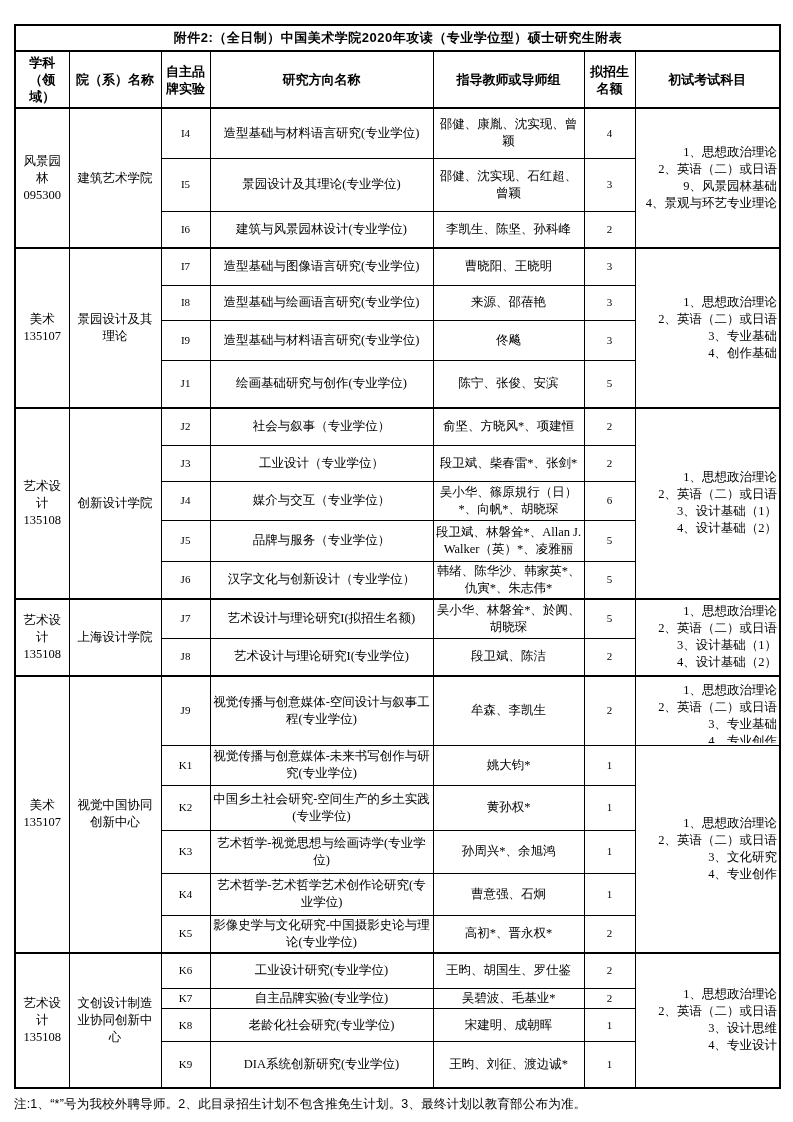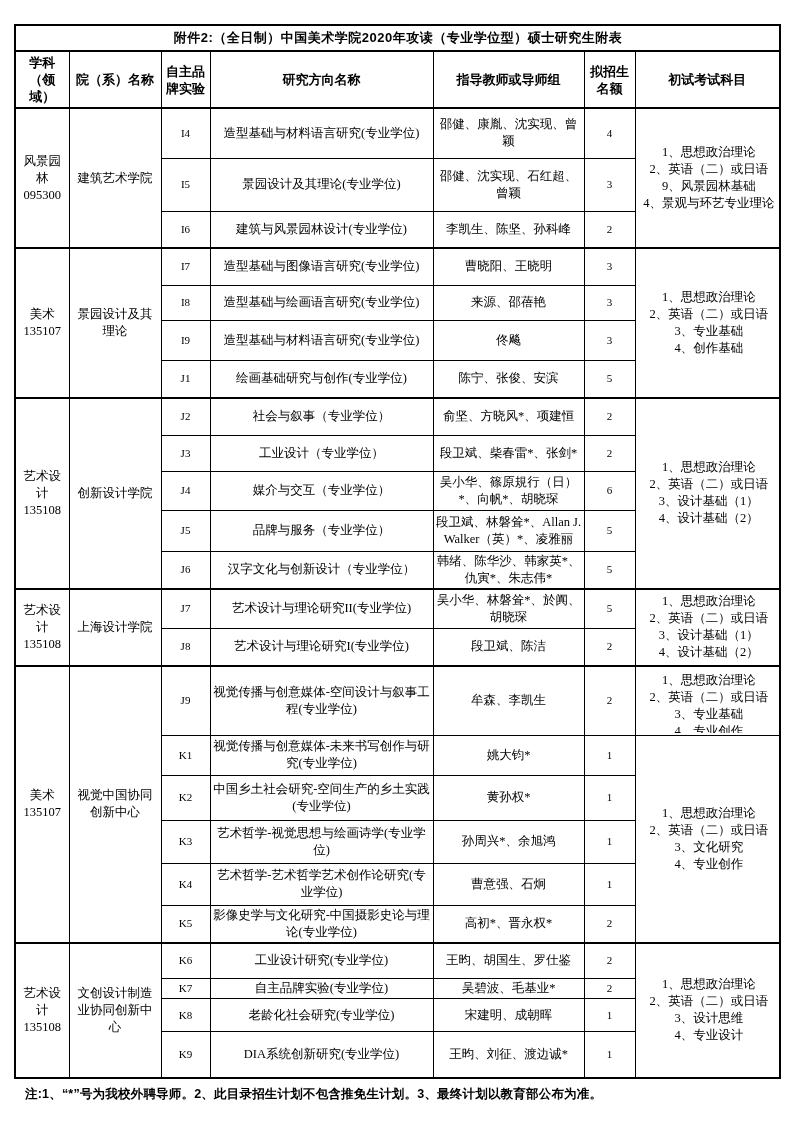--- a/index.html
+++ b/index.html
@@ -25,31 +25,31 @@
     font-family:"Liberation Sans","DejaVu Sans",sans-serif;
     font-weight:bold; font-size:13px; text-align:center;
     vertical-align:middle; padding:2px 1px; line-height:17px;
   }
   td.c {
     text-align:center; vertical-align:middle;
     font-size:12.5px; line-height:17px; padding:1px 2px;
   }
   td.code { font-size:11px; }
   td.exam {
-    text-align:center; vertical-align:middle;
+    text-align:right; vertical-align:middle;
     font-size:12.5px; line-height:17px; padding:2px 2px 2px 5px;
   }
   td.exam .exam-wrap { display:block; }
   td.exam.clip { vertical-align:top; }
   td.exam.clip .exam-wrap { max-height:61px; overflow:hidden; padding-top:3px; }
   .subject-name, .subject-code { display:block; }
   .footnote {
     width:765px; margin-top:7px;
     font-family:"Liberation Sans","DejaVu Sans",sans-serif;
-    font-weight:bold; font-size:12.5px; letter-spacing:0.2px;margin-left:11px;
+    font-weight:normal; font-size:12.5px; letter-spacing:0.2px;
   }
 </style>
 </head>
 <body>
 
 <div class="sheet">
   <table class="adm">
     <colgroup>
       <col style="width:54px">
         <col style="width:92px">
@@ -131,21 +131,21 @@
       <td class="c">造型基础与绘画语言研究(专业学位)</td>
       <td class="c">来源、邵蓓艳</td>
       <td class="c code">3</td>
     </tr>
     <tr style="height:40px">
       <td class="c code">I9</td>
       <td class="c">造型基础与材料语言研究(专业学位)</td>
       <td class="c">佟飚</td>
       <td class="c code">3</td>
     </tr>
-    <tr style="height:38px">
+    <tr style="height:48px">
       <td class="c code">J1</td>
       <td class="c">绘画基础研究与创作(专业学位)</td>
       <td class="c">陈宁、张俊、安滨</td>
       <td class="c code">5</td>
     </tr>
 
     <tr class="sec-start" style="height:37px">
       <td class="c" rowspan="5">
         <span class="subject-name">艺术设计</span>
         <span class="subject-code">135108</span>
@@ -189,21 +189,21 @@
       <td class="c code">5</td>
     </tr>
 
     <tr class="sec-start" style="height:40px">
       <td class="c" rowspan="2">
         <span class="subject-name">艺术设计</span>
         <span class="subject-code">135108</span>
       </td>
       <td class="c" rowspan="2">上海设计学院</td>
       <td class="c code">J7</td>
-      <td class="c">艺术设计与理论研究II(专业学位)</td>
+      <td class="c">艺术设计与理论研究I(拟招生名额)</td>
       <td class="c">吴小华、林磐耸*、於阗、胡晓琛</td>
       <td class="c code">5</td>
       <td class="exam" rowspan="2">
         <span class="exam-wrap">
           <div>1、思想政治理论</div>
           <div>2、英语（二）或日语</div>
           <div>3、设计基础（1）</div>
           <div>4、设计基础（2）</div>
         </span>
       </td>

